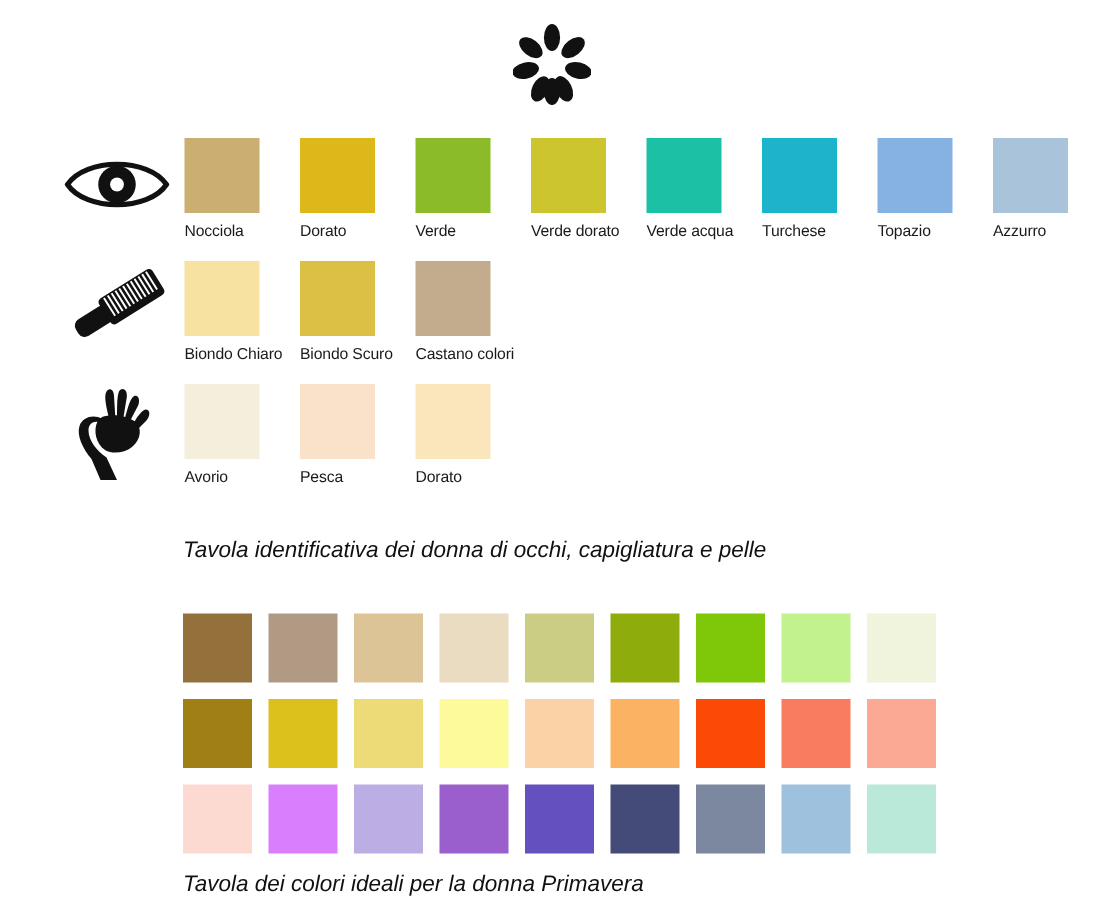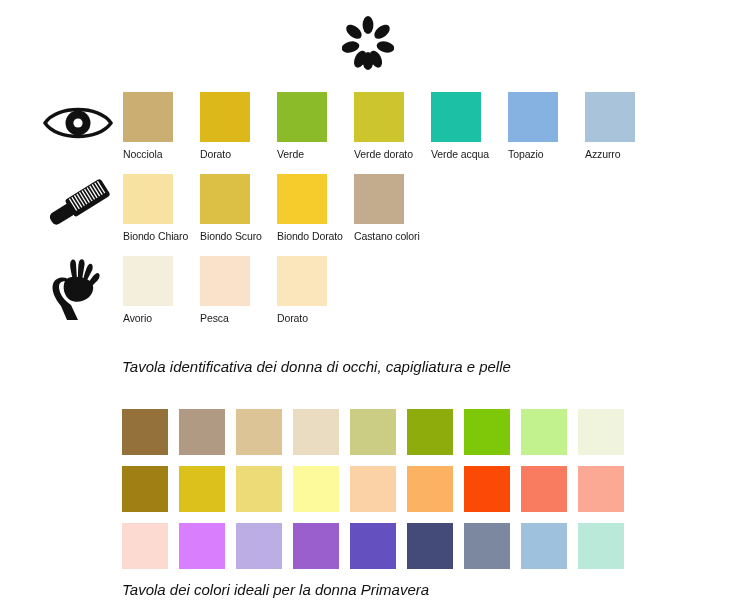--- a/index.html
+++ b/index.html
@@ -145,20 +145,24 @@
         <div class="swatch-chip" style="background-color: rgb(140, 187, 42);"></div>
         <div class="swatch-label">Verde</div>
       </div>
       <div class="swatch-cell">
         <div class="swatch-chip" style="background-color: rgb(204, 197, 46);"></div>
         <div class="swatch-label">Verde dorato</div>
       </div>
       <div class="swatch-cell">
         <div class="swatch-chip" style="background-color: rgb(28, 192, 164);"></div>
         <div class="swatch-label">Verde acqua</div>
+      </div>
+      <div class="swatch-cell">
+        <div class="swatch-chip" style="background-color: rgb(28, 179, 203);"></div>
+        <div class="swatch-label">Turchese</div>
       </div>
       <div class="swatch-cell">
         <div class="swatch-chip" style="background-color: rgb(134, 178, 226);"></div>
         <div class="swatch-label">Topazio</div>
       </div>
       <div class="swatch-cell">
         <div class="swatch-chip" style="background-color: rgb(168, 195, 218);"></div>
         <div class="swatch-label">Azzurro</div>
       </div>
     </div>
@@ -190,24 +194,20 @@
     <div class="swatch-strip">
       <div class="swatch-cell">
         <div class="swatch-chip" style="background-color: rgb(248, 226, 162);"></div>
         <div class="swatch-label">Biondo Chiaro</div>
       </div>
       <div class="swatch-cell">
         <div class="swatch-chip" style="background-color: rgb(220, 192, 70);"></div>
         <div class="swatch-label">Biondo Scuro</div>
       </div>
       <div class="swatch-cell">
-        <div class="swatch-chip" style="background-color: rgb(246, 204, 44);"></div>
-        <div class="swatch-label">Biondo Dorato</div>
-      </div>
-      <div class="swatch-cell">
         <div class="swatch-chip" style="background-color: rgb(195, 172, 142);"></div>
         <div class="swatch-label">Castano colori</div>
       </div>
     </div>
   </div>
 
   <div class="category-row">
     <div class="category-icon">
       <svg width="62" height="66" viewBox="0 0 62 66">
         <g fill="#111111">

